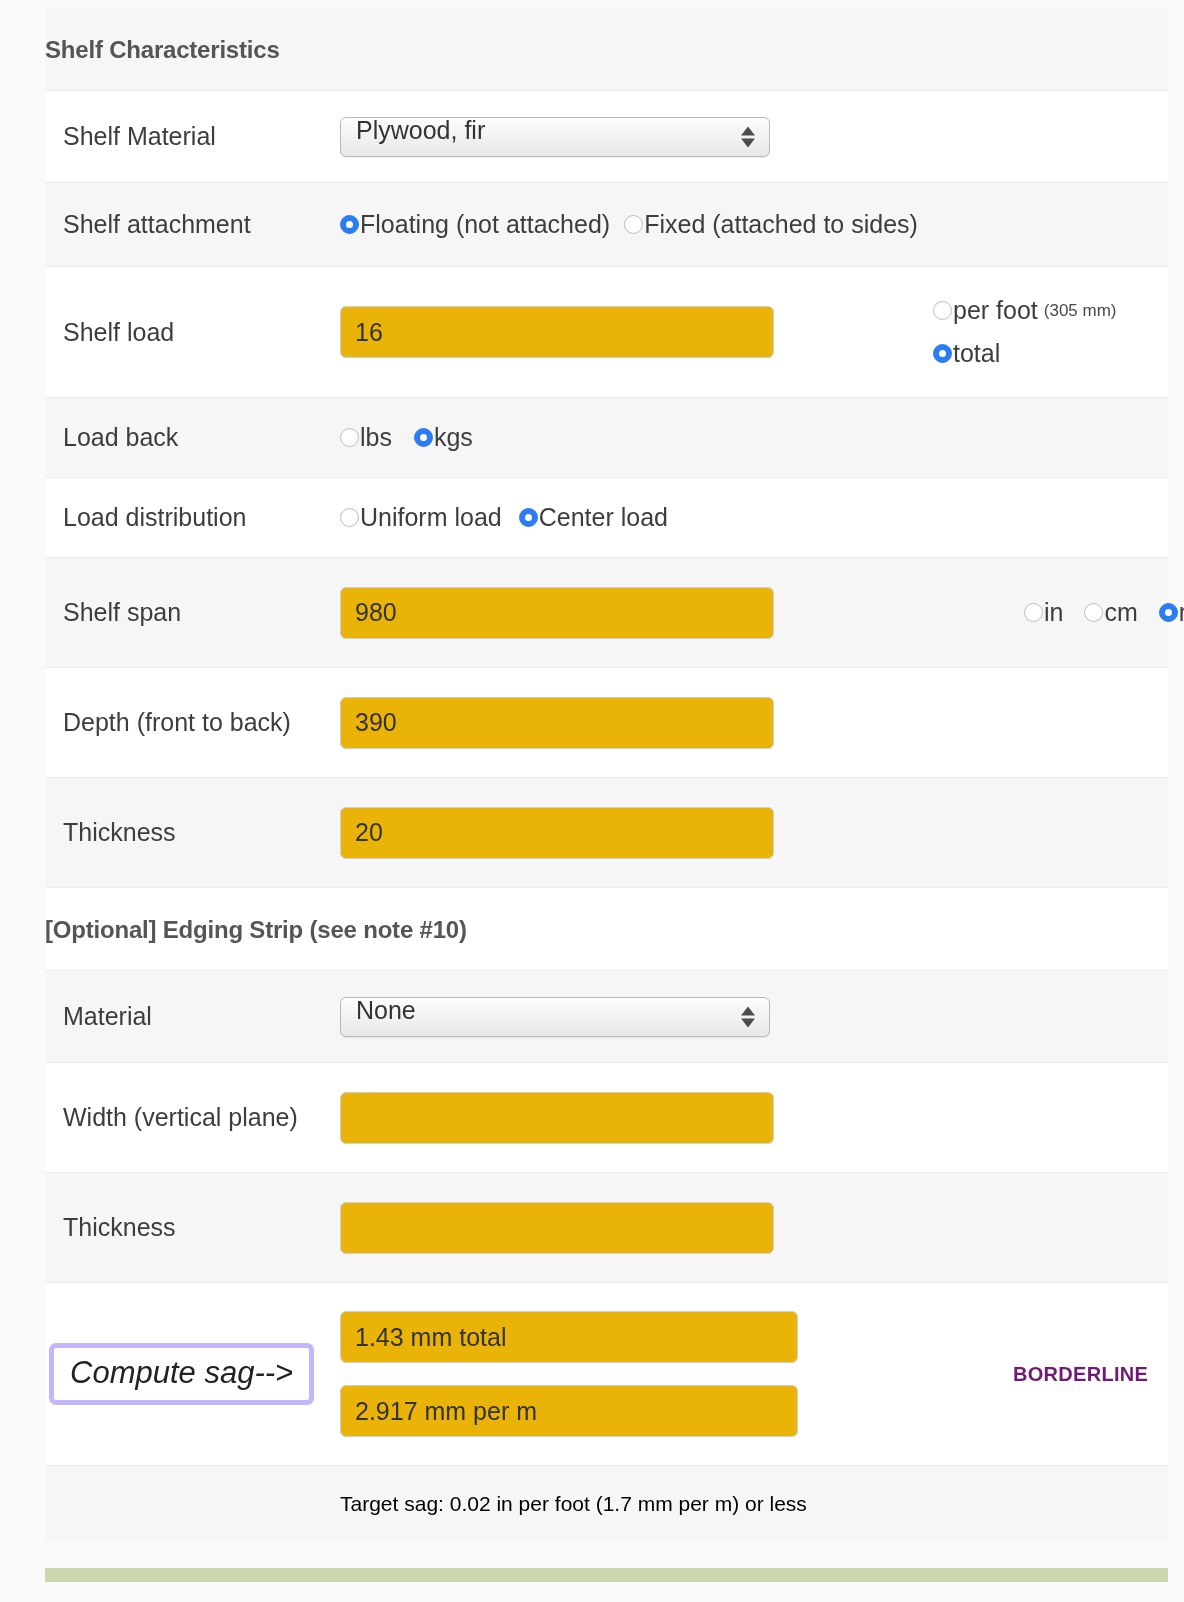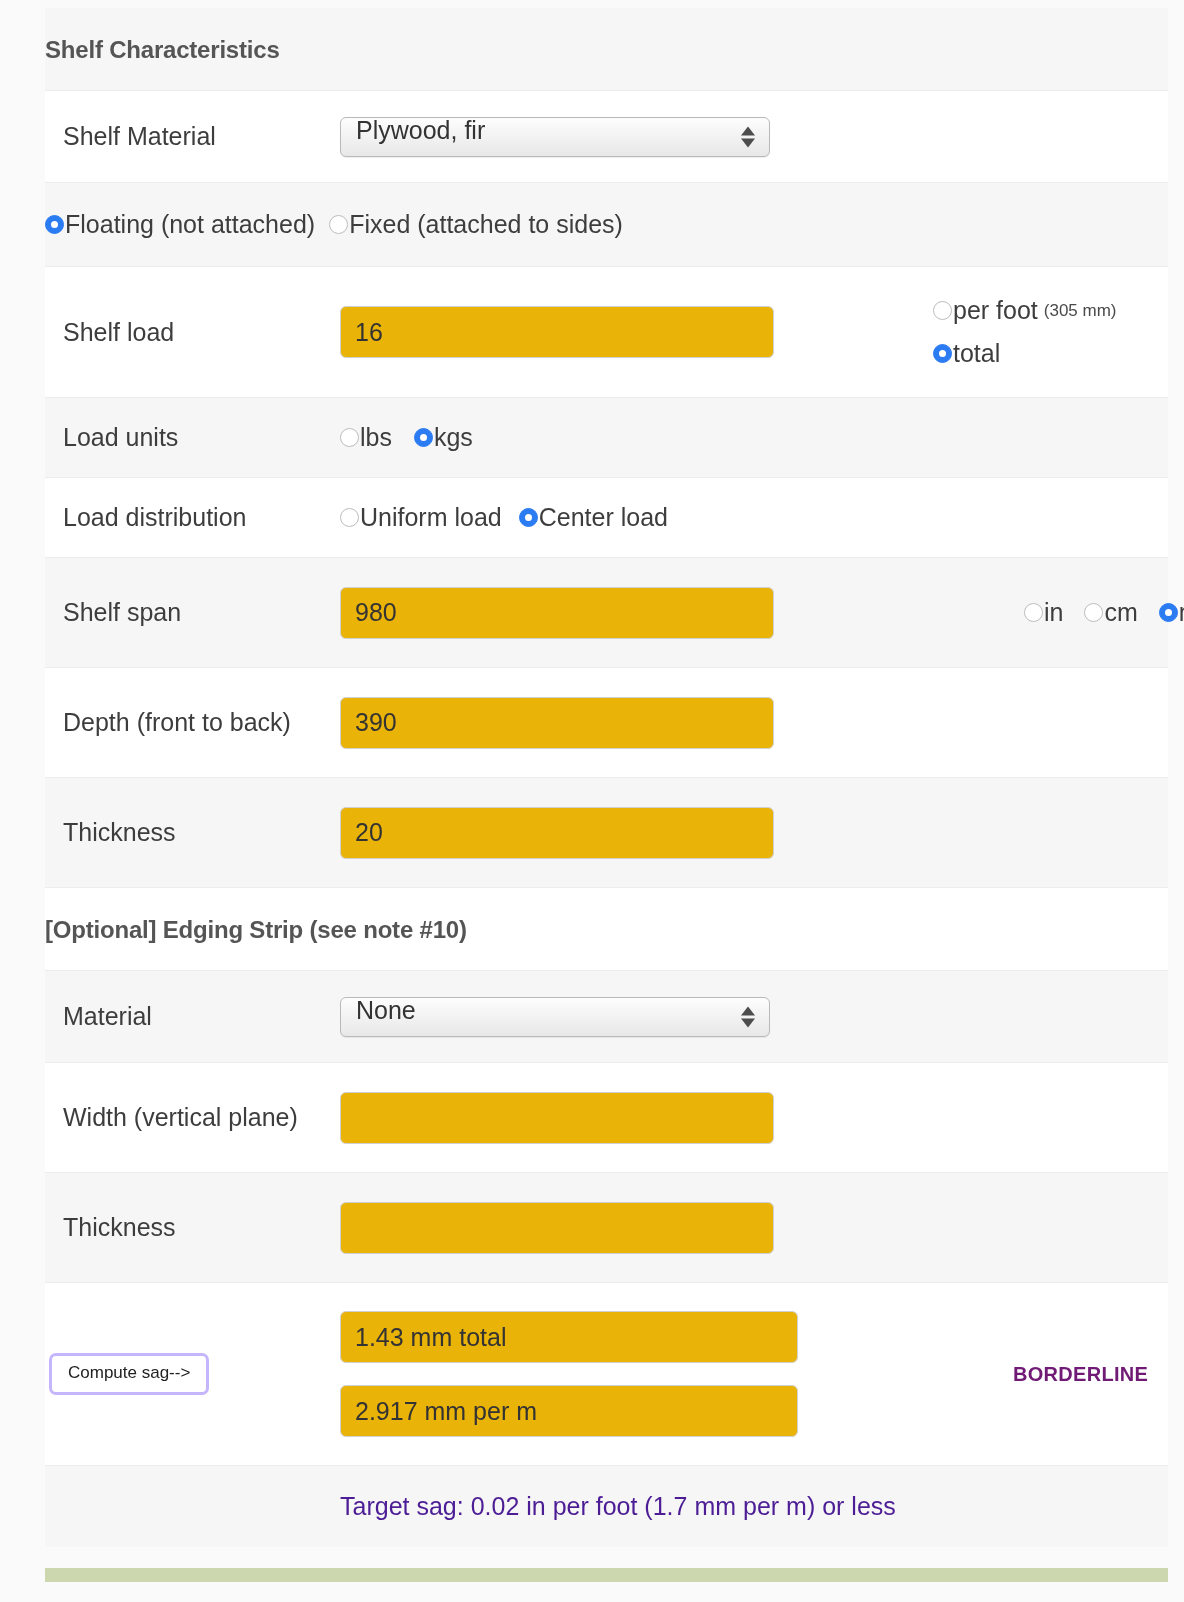--- a/index.html
+++ b/index.html
@@ -150,46 +150,47 @@
     color: #4a4a4a;
     margin-left: 6px;
   }
 
   .stack-col { display: flex; flex-direction: column; justify-content: center; }
   .stack-col .radio-opt { margin-bottom: 14px; }
   .stack-col .radio-opt:last-child { margin-bottom: 0; }
 
   .btn-compute {
     display: inline-block;
-    font-size: 17px;
+    font-size: 31px;
     color: #222222;
     background: #ffffff;
-    border: 3px solid #c4b5fd;
+    border: 5px solid #c4b5fd;
     border-radius: 7px;
     padding: 7px 16px 9px 16px;
     font-family: "Liberation Sans", sans-serif;
     cursor: pointer;
     white-space: nowrap;
+    font-style: italic;
   }
   .verdict {
     font-size: 20px;
     color: #701a75;
     font-weight: bold;
     letter-spacing: 0.3px;
     white-space: nowrap;
   }
   .results-col {
     display: flex;
     flex-direction: column;
     gap: 22px;
     padding: 22px 0;
   }
   .target-text {
-    font-size: 25px;
-    color: #4c1d95;
+    font-size: 21px;
+    color: #000000;
     padding: 26px 0 26px 0;
   }
   .greenbar {
     position: absolute;
     left: 25px;
     top: 1568px;
     width: 1123px;
     height: 14px;
     background: #ccd6af;
   }
@@ -213,20 +214,21 @@
           <span class="arrows">
             <span class="tri-up"></span>
               <span class="tri-dn"></span>
           </span>
         </div>
       </div>
       <div class="cell-extra"></div>
     </div>
 
     <div class="row gray" style="height:84px;">
+      <div class="cell-label">Shelf attachment</div>
       <div class="cell-field" style="flex:1 1 auto;width:auto;">
         <div class="radio-group">
           <label class="radio-opt">
             <span class="radio on"></span>
             <span class="radio-label">Floating (not attached)</span>
           </label>
           <label class="radio-opt">
             <span class="radio"></span>
             <span class="radio-label">Fixed (attached to sides)</span>
           </label>
@@ -248,21 +250,21 @@
           </label>
           <label class="radio-opt">
             <span class="radio on"></span>
             <span class="radio-label">total</span>
           </label>
         </div>
       </div>
     </div>
 
     <div class="row gray" style="height:80px;">
-      <div class="cell-label">Load units</div>
+      <div class="cell-label">Load back</div>
       <div class="cell-field" style="flex:1 1 auto;width:auto;">
         <div class="radio-group">
           <label class="radio-opt" style="margin-right:22px;">
             <span class="radio"></span>
             <span class="radio-label">lbs</span>
           </label>
           <label class="radio-opt">
             <span class="radio on"></span>
             <span class="radio-label">kgs</span>
           </label>

